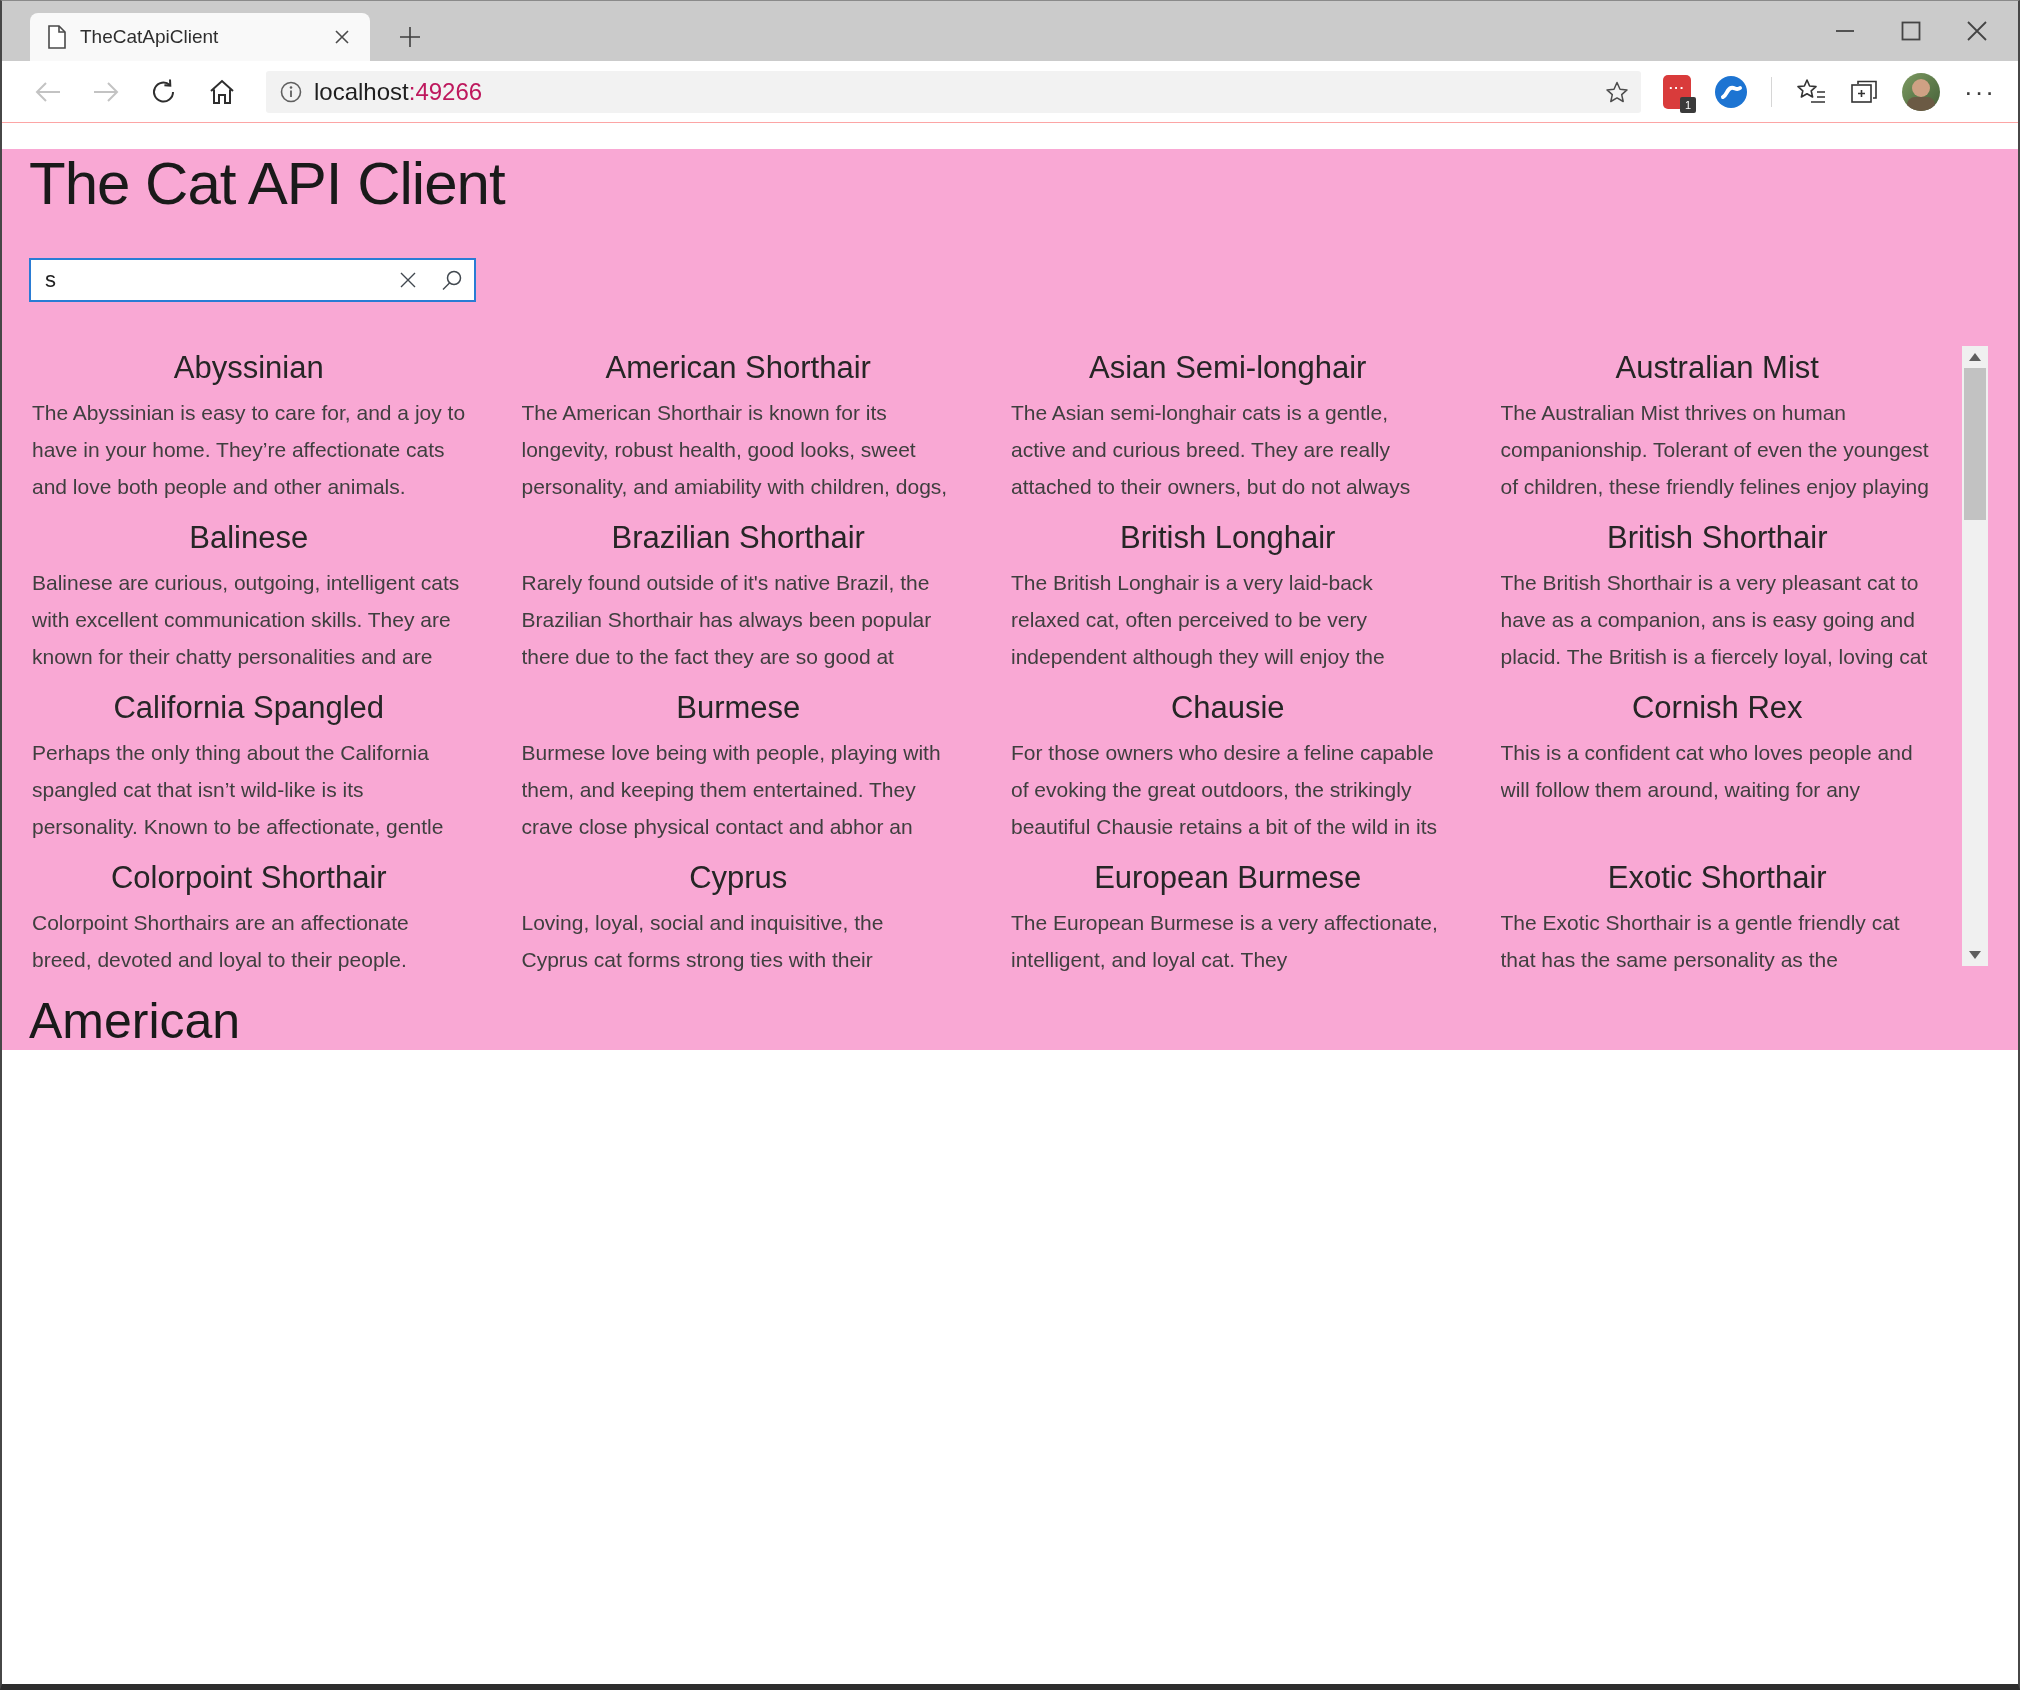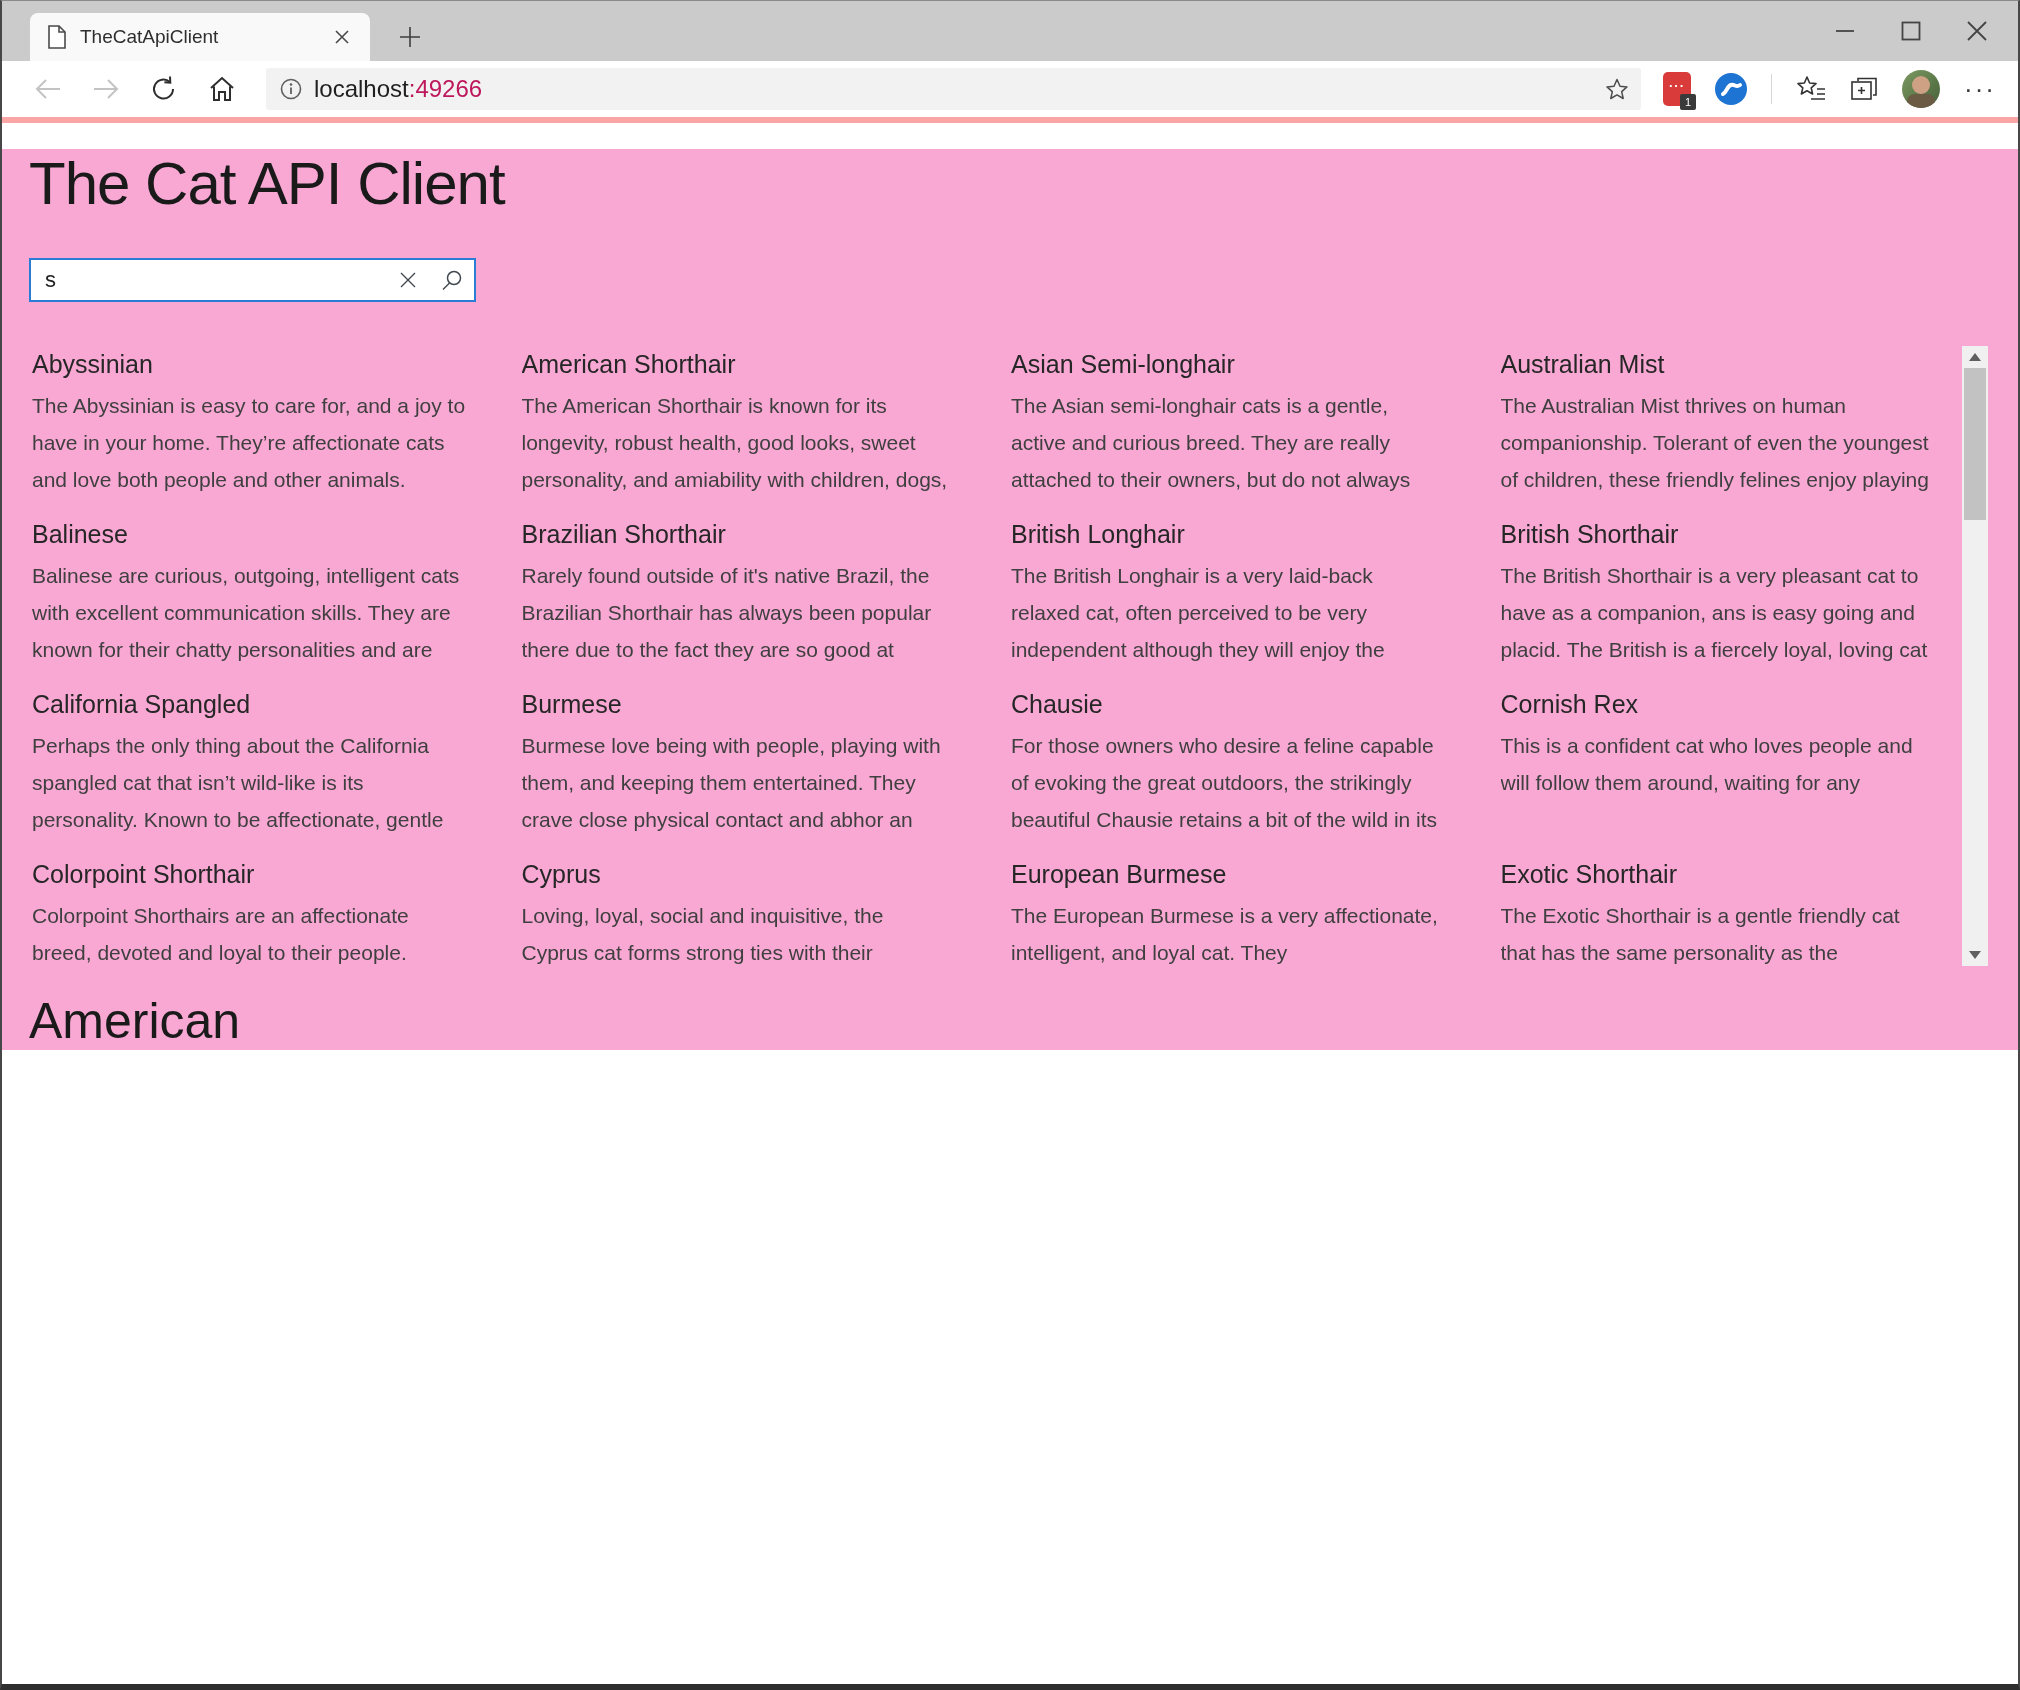--- a/index.html
+++ b/index.html
@@ -11,21 +11,21 @@
   .titlebar { position:relative; height:60px; background:#cbcbcb; }
   .tab { position:absolute; left:28px; top:12px; width:340px; height:48px; background:#f9f9f9;
          border-radius:8px 8px 0 0; display:flex; align-items:center; padding:0 14px 0 18px; }
   .tab-title { font-size:19px; color:#2f2f2f; margin-left:14px; flex:1; white-space:nowrap; overflow:hidden; }
   .tab-close { width:28px; height:28px; display:flex; align-items:center; justify-content:center; }
   .newtab { position:absolute; left:386px; top:12px; width:44px; height:48px; display:flex; align-items:center; justify-content:center; }
   .wincontrols { position:absolute; right:8px; top:0; height:60px; display:flex; }
   .winbtn { width:66px; height:60px; display:flex; align-items:center; justify-content:center; }
 
   
-  .toolbar { height:62px; background:#ffffff; display:flex; align-items:center; padding:0 22px 0 24px; border-bottom:6px solid #fca5a5; }
+  .toolbar { height:62px; background:#ffffff; display:flex; align-items:center; padding:0 22px 0 24px; border-bottom:1px solid #fca5a5; }
   .navicon { width:44px; height:44px; display:flex; align-items:center; justify-content:center; margin-right:14px; }
   .urlbar { flex:1; height:42px; background:#f2f2f2; border-radius:3px; display:flex; align-items:center;
             padding:0 12px 0 14px; margin:0 22px 0 8px; }
   .url-host { font-size:24px; color:#1f1f1f; margin-left:12px; }
   .url-port { font-size:24px; color:#be185d; }
   .url-spacer { flex:1; }
   .extrow { display:flex; align-items:center; gap:24px; }
   .ext-red { position:relative; width:28px; height:34px; background:#d93b3b; border-radius:5px; display:flex; align-items:center; justify-content:center; }
   .ext-red .dots { color:#ffffff; font-size:13px; letter-spacing:1px; font-weight:bold; margin-top:-8px; }
   .ext-badge { position:absolute; right:-5px; bottom:-4px; min-width:16px; height:16px; background:#3a3a3a; color:#fff;
@@ -44,21 +44,21 @@
 
   .searchbox { width:447px; height:44px; border:2px solid #2a7cd4; margin:40px 0 0 27px;
                display:flex; align-items:center; background:#fff; }
   .search-input { flex:1; height:100%; border:none; outline:none; font-size:22px; color:#222; padding-left:14px;
                   font-family:inherit; background:transparent; }
   .sbtn { width:44px; height:40px; display:flex; align-items:center; justify-content:center; }
 
   .breeds { margin:40px 58px 0 28px; height:640px; overflow:hidden;
             display:grid; grid-template-columns:repeat(4,1fr); grid-auto-rows:170px; column-gap:28px; }
   .card { padding:8px 26px 0 2px; overflow:hidden; }
-  .card h2 { font-size:25px; font-weight:300; color:#262626; margin-bottom:8px; white-space:nowrap; overflow:hidden; }
+  .card h2 { font-size:31px; font-weight:300; color:#262626; margin-bottom:8px; white-space:nowrap; overflow:hidden;text-align:center; }
   .card p { font-size:21px; line-height:37px; color:#3f3f3f; height:109px; overflow:hidden; }
 
   
   .scrollbar { position:absolute; left:1960px; top:345px; width:26px; height:620px; background:#f0f0f0; }
   .sb-up, .sb-down { position:absolute; left:0; width:26px; height:22px; display:flex; align-items:center; justify-content:center; }
   .sb-up { top:0; } .sb-down { bottom:0; }
   .tri-up { width:0; height:0; border-left:6px solid transparent; border-right:6px solid transparent; border-bottom:8px solid #5f5f5f; }
   .tri-down { width:0; height:0; border-left:6px solid transparent; border-right:6px solid transparent; border-top:8px solid #5f5f5f; }
   .sb-thumb { position:absolute; left:2px; top:22px; width:22px; height:152px; background:#c2c2c2; }
 

